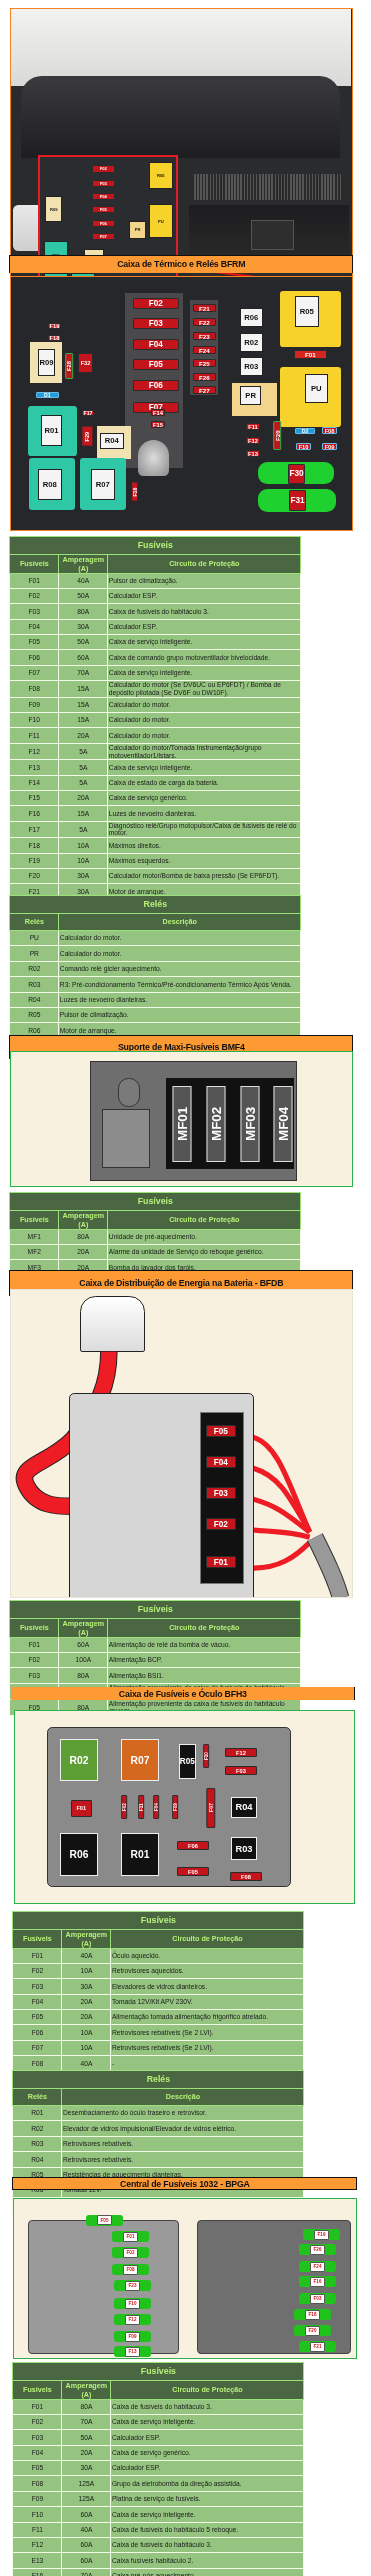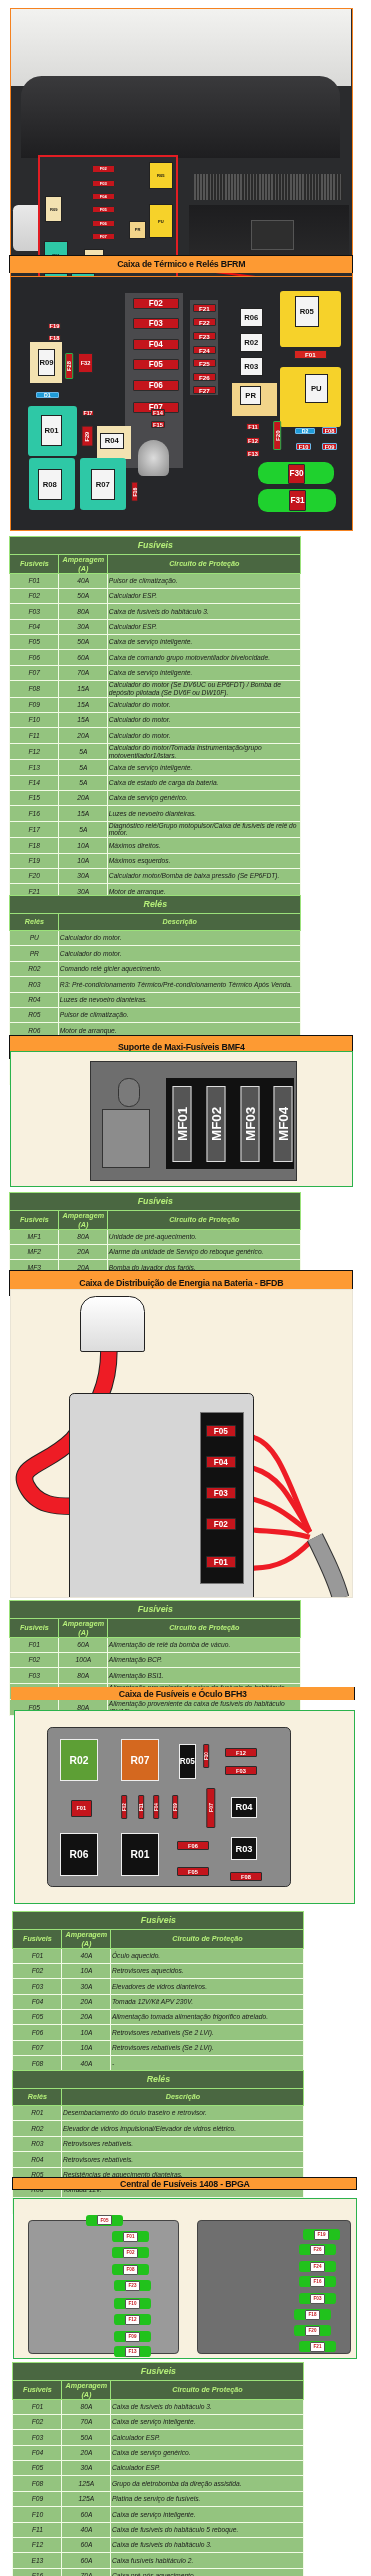--- a/index.html
+++ b/index.html
@@ -17,21 +17,21 @@
 
   
   .frame { position: absolute; left: 9.8px; width: 343px; box-sizing: border-box;
            background: #f8f1df; overflow: hidden; }
   .frame.green { border: 1px solid #2bb24c; }
   .frame.orange { border: 1.5px solid #f58220; }
   .frame.plain { border: 0.5px solid #e9e4d6; }
 
   
   table.fuse { position: absolute; left: 9.3px; width: 292px; border-collapse: collapse;
-    font-size: 6.7px; color: #1a1a1a; table-layout: fixed; font-style: italic; }
+    font-size: 6.7px; color: #1a1a1a; table-layout: fixed; }
   table.fuse th { background: #4a6741; color: #b6f07a; font-weight: bold;
     height: 16.5px; font-size: 7.2px; border: 0.5px solid #9be27a; padding: 0; }
   table.fuse th.title { font-size: 8.8px; border-bottom: 0.5px solid #9be27a; }
   table.fuse td { background: #94c47f; border: 0.5px solid #f2fbe6; height: 14.4px;
     padding: 0 0.5px; line-height: 7.7px; }
   table.fuse td.c { text-align: center; }
   table.fuse col.c1 { width: 49px; }
   table.fuse col.c2 { width: 49px; }
 
   
@@ -628,21 +628,21 @@
         <td class="c">R06</td>
         <td>Tomada 12V.</td>
       </tr>
       <tr>
         <td class="c">R07</td>
         <td>Banco com aquecimento.</td>
       </tr>
     </tbody>
 </table>
 
-<div class="sec-header closed" style="top:2177px; height:13.4px; left:12.4px; width:345px;">Central de Fusíveis 1408 - BPGA</div>
+<div class="sec-header closed" style="top:2177px; height:13.4px; left:12.4px; width:345px;">Central de Fusíveis 1032 - BPGA</div>
 
 <div class="frame green" style="top:2198px; left:13px; width:344px; height:161px; border-width:0.5px;">
   <div class="abs" style="left:14.4px;top:20.6px;width:149px;height:132px;background:#9a9a9a;border:1px solid #444;border-radius:4.1px;"></div>
   <div class="abs" style="left:183px;top:20.6px;width:152px;height:132px;background:#6f6f6f;border:1px solid #444;border-radius:4.1px;"></div>
   <div id="bpga-left-fuses"></div>
   <div id="bpga-right-fuses"></div>
 <div class="abs" style="left: 72px; top: 15.5px; width: 37px; height: 11.3px; background: rgb(33, 194, 28); border-radius: 3.1px;">
       <div class="blk fuse-red" style="left: 11.3px; top: 0.5px; width: 14.4px; height: 10.3px; font-size: 4.6px; background: rgb(255, 255, 255); color: rgb(196, 21, 28); border: 0.5px solid rgb(85, 85, 85);">F05</div>
     </div>
     <div class="abs" style="left: 98px; top: 32px; width: 37px; height: 11.3px; background: rgb(33, 194, 28); border-radius: 3.1px;">

